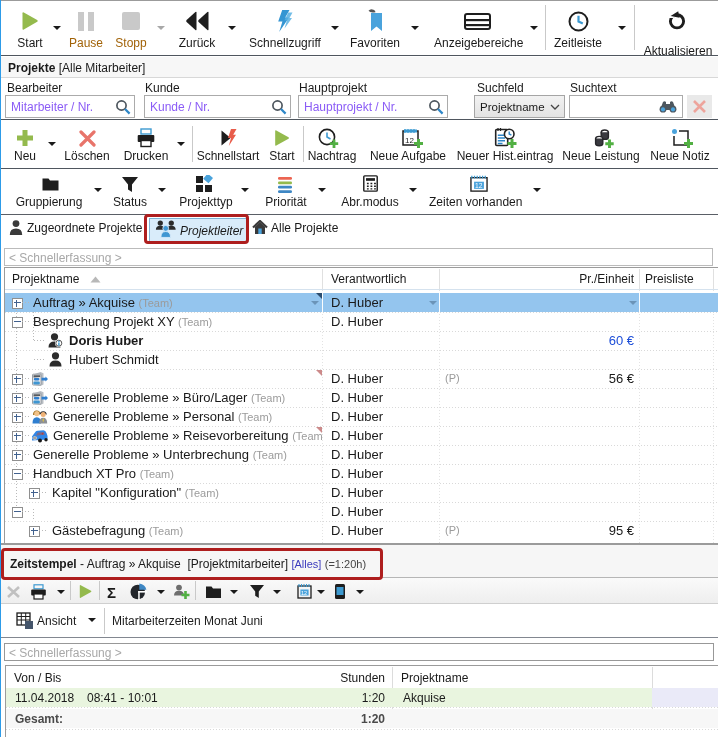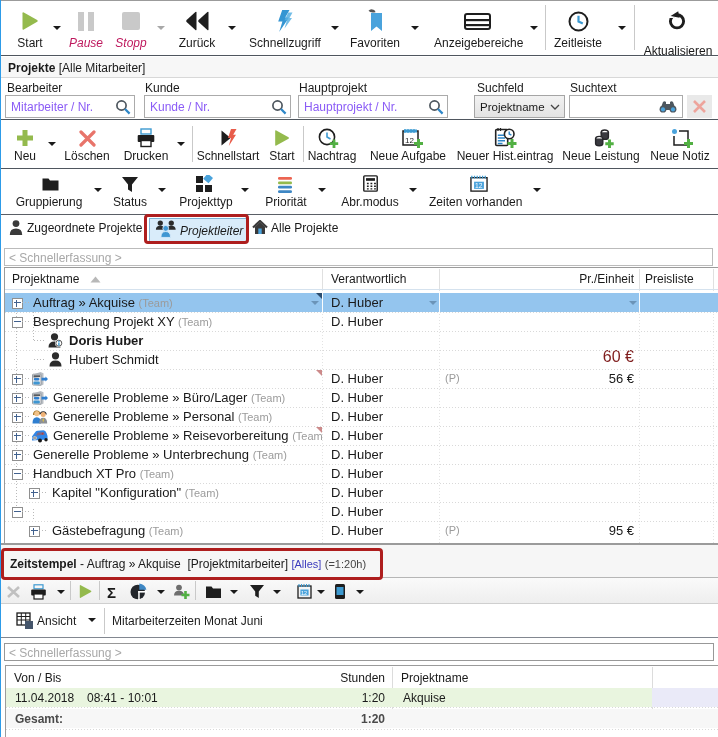--- a/index.html
+++ b/index.html
@@ -2,21 +2,21 @@
 <html><head>
 <meta charset="utf-8">
 <style>
 html,body{margin:0;padding:0;}
 body{width:718px;height:737px;overflow:hidden;background:#fff;
   font-family:"Liberation Sans",sans-serif;font-size:12px;color:#1a1a1a;}
 #app{position:absolute;left:0;top:0;width:718px;height:737px;overflow:hidden;background:#fff;}
 .abs{position:absolute;}
 .lbl{position:absolute;white-space:nowrap;}
 .ctr{text-align:center;}
-.gray{color:#be185d;font-style:italic;}
+.gray{color:#a16207;}
 .sep1{position:absolute;width:1px;background:#c9c9c9;}
 .darr{position:absolute;width:0;height:0;border-left:4px solid transparent;border-right:4px solid transparent;border-top:4px solid #1a1a1a;}
 .darr.g{border-top-color:#a8a8a8;}
 .inp{position:absolute;border:1px solid #ababab;background:#fff;box-sizing:border-box;}
 .ph{position:absolute;color:#8b5cf6;}
 .rowdot{position:absolute;height:1px;background-image:repeating-linear-gradient(to right,#d9d9d9 0 1px,transparent 1px 3px);}
 .treedot-v{position:absolute;width:1px;background-image:repeating-linear-gradient(to bottom,#b9b9b9 0 1px,transparent 1px 3px);}
 .treedot-h{position:absolute;height:1px;background-image:repeating-linear-gradient(to right,#b9b9b9 0 1px,transparent 1px 3px);}
 .ebox{position:absolute;width:9px;height:9px;background:#fff;border:1px solid #8f8f8f;}
 .ebox:before{content:"";position:absolute;left:1px;right:1px;top:3px;height:1px;background:#41618e;}
@@ -370,21 +370,21 @@
    <div class="treedot-h" style="left:34px;top:9px;width:11px;"></div>
    <svg class="abs" style="left:48px;top:2px;" width="15" height="15" viewBox="0 0 15 15">
             <circle cx="6.5" cy="3.8" r="3.6" fill="#2b2b2b"></circle>
             <path d="M0.5 14.5 Q0.5 8.6 6.5 8.6 Q12.5 8.6 12.5 14.5 Z" fill="#2b2b2b"></path>
             <circle cx="10.8" cy="10.2" r="3.8" fill="#fff"></circle>
             <circle cx="10.8" cy="10.2" r="3" fill="#fff" stroke="#555" stroke-width="1"></circle>
             <rect x="10.2" y="7.8" width="1.4" height="1.6" fill="#3d9ad1"></rect>
             <rect x="10.2" y="9.8" width="1.4" height="3" fill="#3d9ad1"></rect>
           </svg>
    <span class="nm" style="left:69px;font-weight:bold;">Doris Huber</span>
-   <span class="amt" style="color:#7f1d1d;font-size:16px;margin-top:16px;">60 €</span>
+   <span class="amt" style="color:#1d4ed8;font-size:13px;">60 €</span>
   </div>
 
   <div class="r" style="top:83px;">
    <div class="treedot-h" style="left:34px;top:9px;width:11px;"></div>
    <svg class="abs" style="left:49px;top:2px;" width="13" height="15" viewBox="0 0 13 15">
             <circle cx="6.5" cy="3.8" r="3.6" fill="#2b2b2b"></circle>
             <path d="M0.5 14.5 Q0.5 8.6 6.5 8.6 Q12.5 8.6 12.5 14.5 Z" fill="#2b2b2b"></path>
           </svg>
    <span class="nm" style="left:69px;">Hubert Schmidt</span>
   </div>

